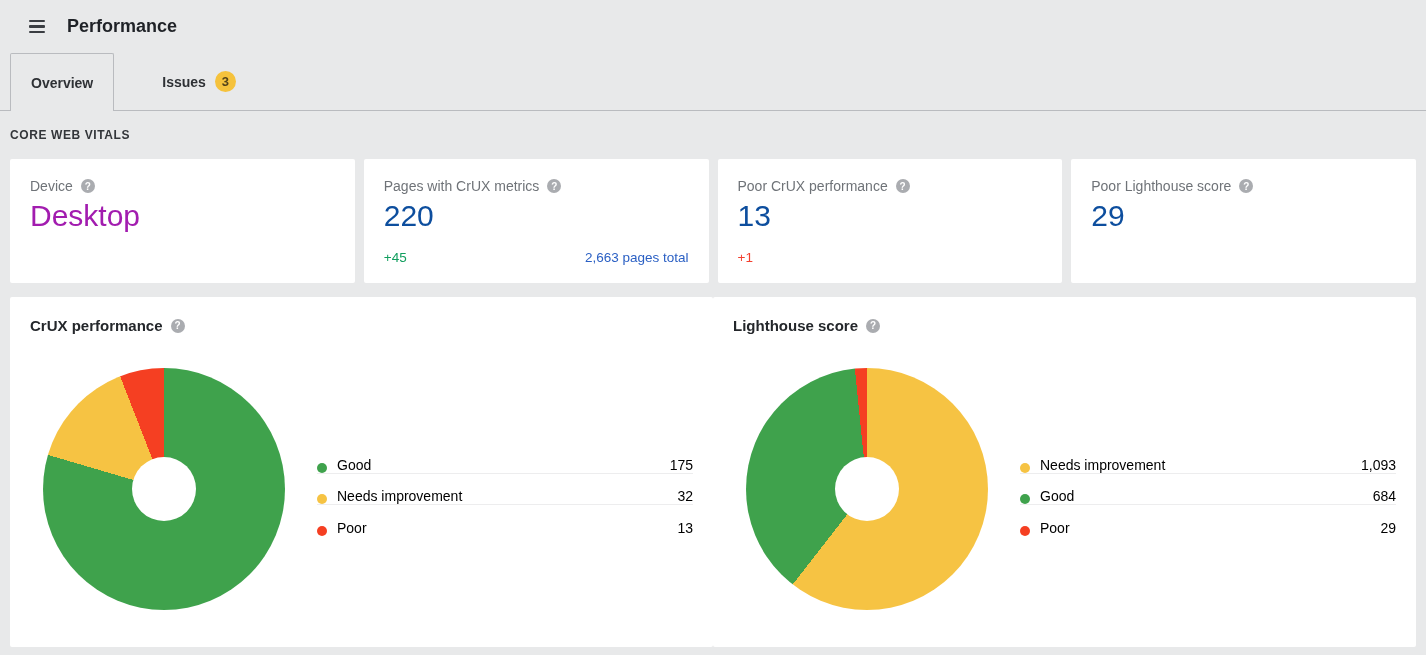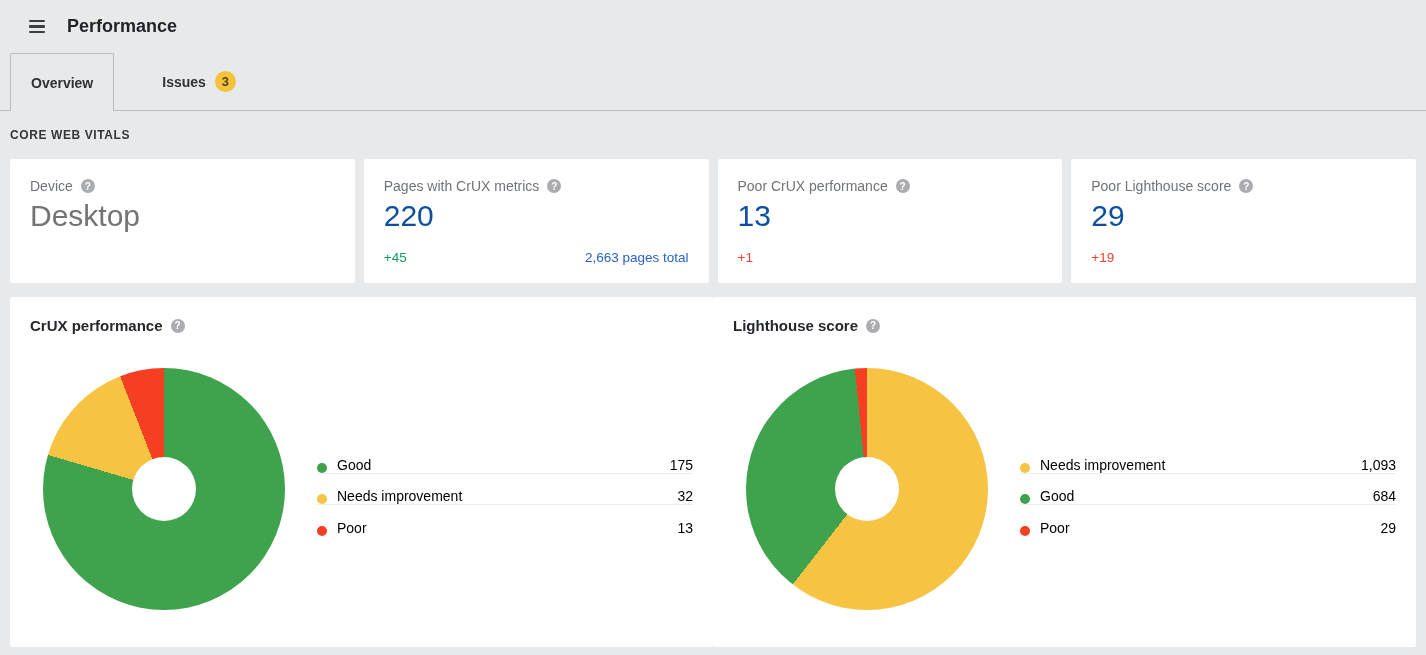--- a/index.html
+++ b/index.html
@@ -37,21 +37,21 @@
     letter-spacing:.6px; color:#33363a;
   }
 
   
   .content { padding:0 10px; }
   .card { background:#ffffff; border-radius:2px; }
 
   .stats-row { margin-top:17px; display:grid; grid-template-columns:repeat(4,1fr); gap:9px; }
   .stat-card { height:124px; padding:19px 20px 18px 20px; display:flex; flex-direction:column; }
   .stat-label-row { display:flex; align-items:center; font-size:14px; color:#6f7378; }
-  .stat-value { margin-top:5px; font-size:30px; line-height:1.1; color:#737373; }
+  .stat-value { margin-top:5px; font-size:30px; line-height:1.1; color:#a21caf; }
   .stat-value--link { color:#0d4e9e; cursor:pointer; }
   .stat-footer { margin-top:auto; display:flex; align-items:baseline; justify-content:space-between; font-size:13.5px; }
   .delta-up { color:#119e5e; cursor:pointer; }
   .delta-down { color:#f3402f; cursor:pointer; }
   .stat-link { color:#2b60c4; cursor:pointer; }
 
   .help-icon {
     width:14px; height:14px; margin-left:8px; border-radius:50%;
     background:#aaacb0; color:#ffffff; font-size:10px; font-weight:bold;
     display:inline-flex; align-items:center; justify-content:center;
@@ -137,23 +137,20 @@
         <span class="delta-down">+1</span>
       </div>
     </div>
 
     <div class="card stat-card">
       <div class="stat-label-row">
         <span>Poor Lighthouse score</span>
         <span class="help-icon">?</span>
       </div>
       <div class="stat-value stat-value--link">29</div>
-      <div class="stat-footer">
-        <span class="delta-down">+19</span>
-      </div>
     </div>
 
   </div>
 
   <div class="charts-row">
 
     <div class="card chart-card">
       <div class="chart-title-row">
         <span class="chart-title">CrUX performance</span>
         <span class="help-icon">?</span>

